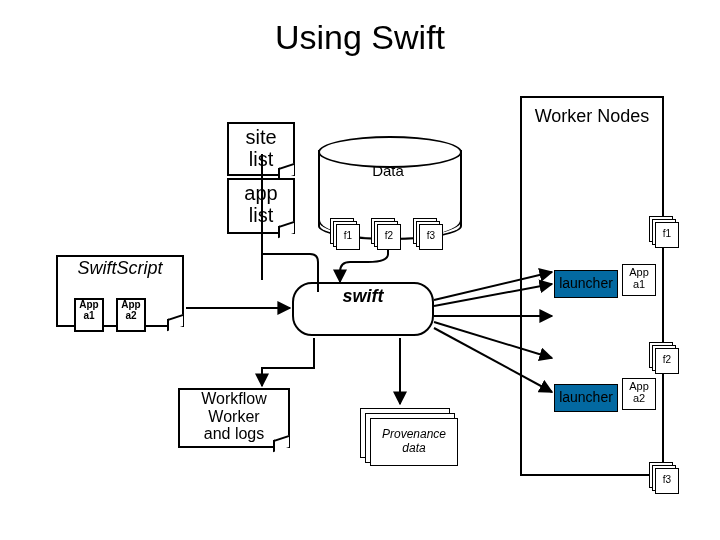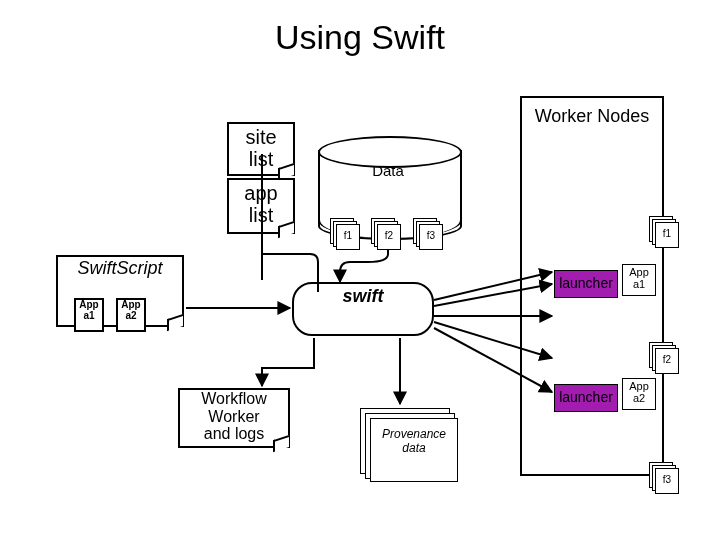--- a/index.html
+++ b/index.html
@@ -141,21 +141,21 @@
     font-size: 18px;
   }
   .launcher {
     position: absolute;
     font-size: 14px;
     text-align: center;
     width: 62px;
     height: 26px;
     border: 1.5px solid #000;
     line-height: 24px;
-    background:#a21caf;
+    background:#0369a1;
   }
   .app-sm {
     position: absolute;
     width: 34px;
     height: 32px;
     border: 1.5px solid #000;
     text-align: center;
     font-size: 11px;
     line-height: 1.1;
     background:#fff;
@@ -164,21 +164,21 @@
   }
   
   .prov {
     position: absolute;
     width: 88px;
     height: 48px;
   }
   .prov .card {
     position: absolute;
     width: 88px;
-    height: 64px;
+    height: 48px;
     border: 1.5px solid #000;
     background: #fff;
   }
   .prov .c1 { top:-10px; left:-10px; }
   .prov .c2 { top:-5px; left:-5px; }
   .prov .c3 { top:0; left:0; font-size:12px; font-style: italic; text-align:center; padding-top:8px; box-sizing:border-box;}
   svg.lines {
     position: absolute;
     top: 0; left: 0;
     width: 720px;

